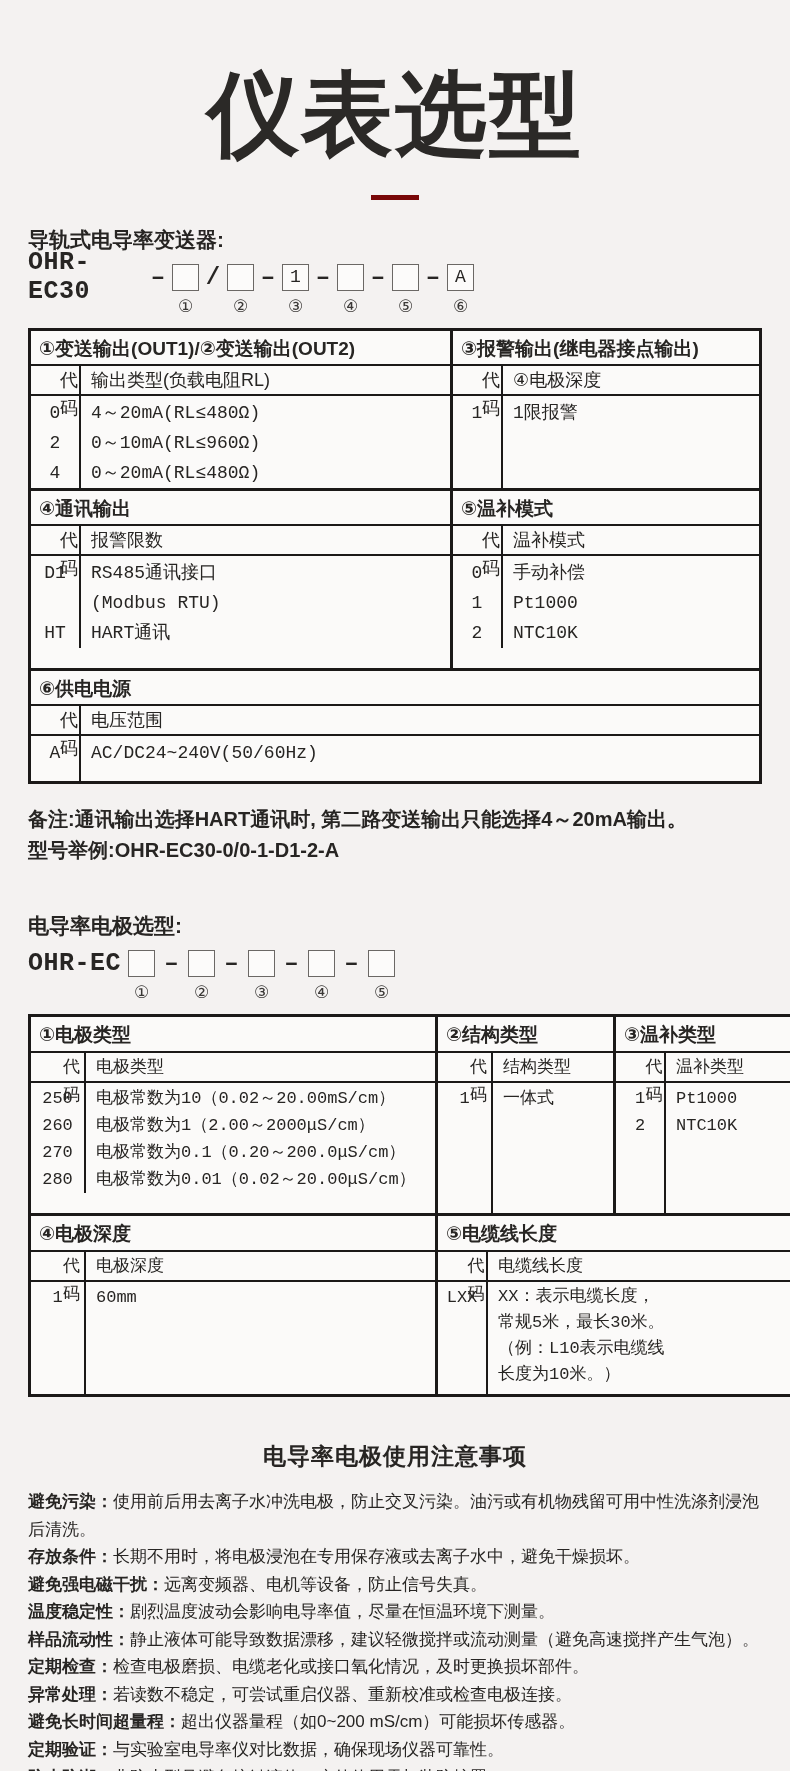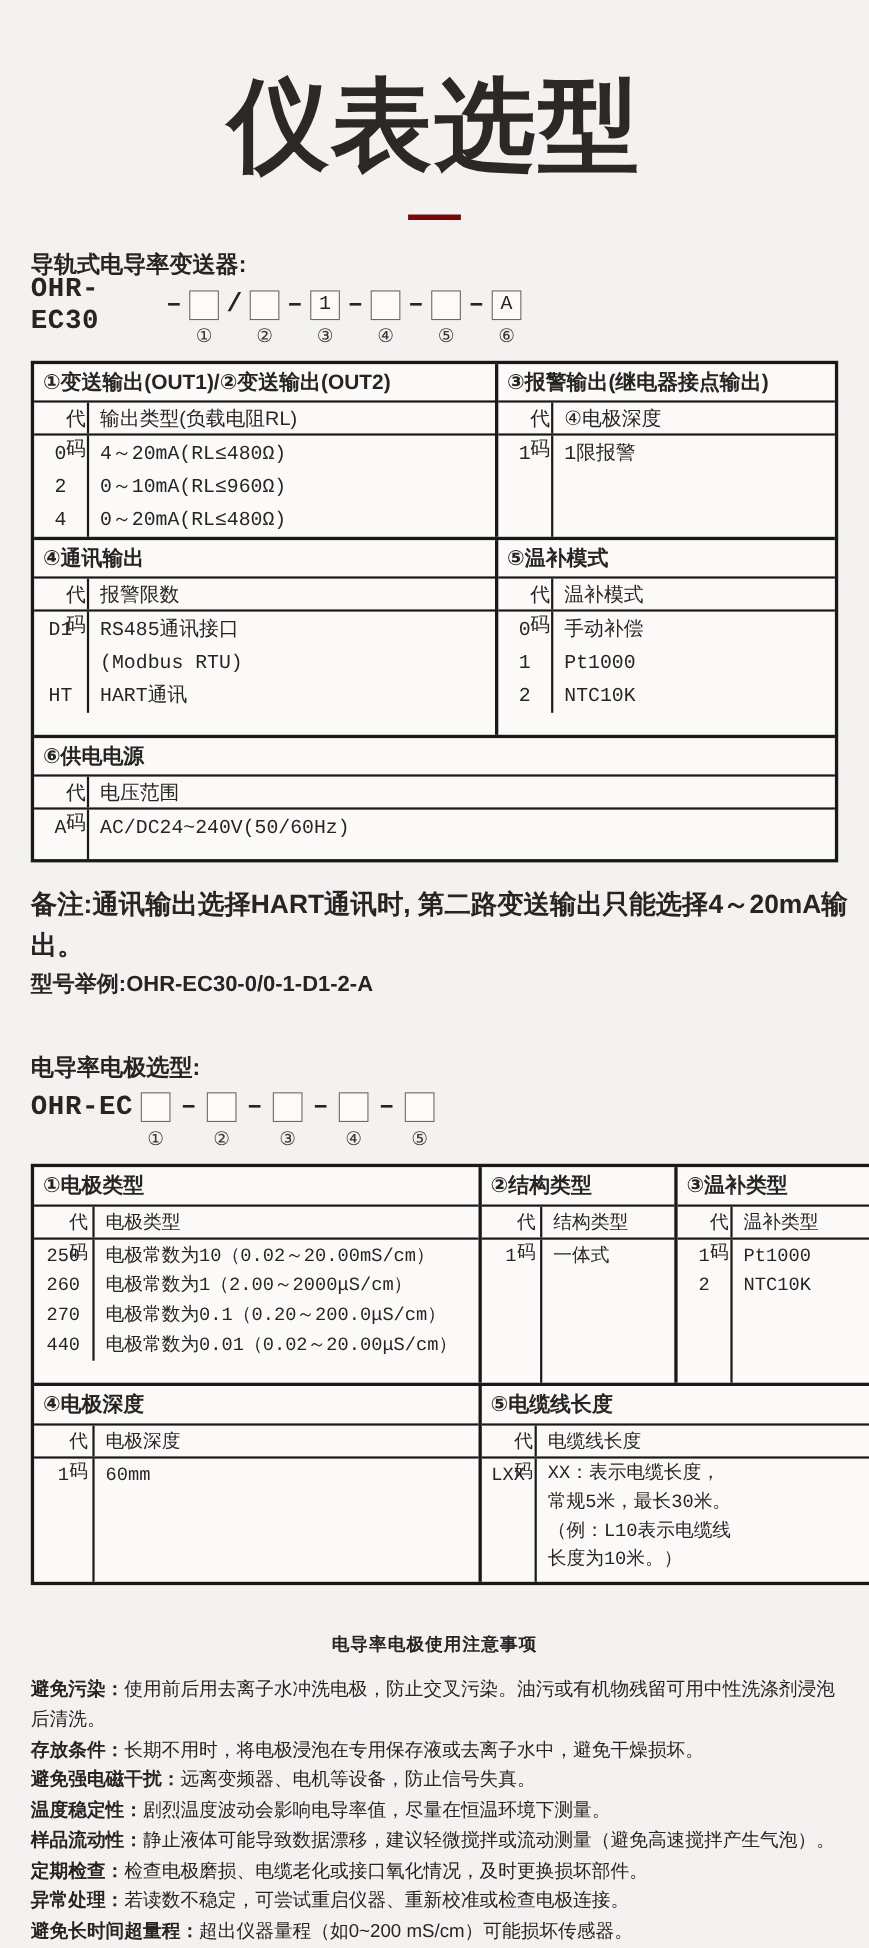--- a/index.html
+++ b/index.html
@@ -82,27 +82,27 @@
 
   .half-l{width:422px;border-right:3px solid var(--border);}
   .half-r{flex:1;}
   .t2-c1{width:407px;border-right:3px solid var(--border);}
   .t2-c2{width:178px;border-right:3px solid var(--border);}
   .t2-c3{flex:1;}
   .t2-b1{width:407px;border-right:3px solid var(--border);}
   .t2-b2{flex:1;}
 
   
-  .remark{margin:20px 0 0 28px;font-size:24px;font-weight:600;line-height:1.55;}
+  .remark{margin:20px 0 0 28px;font-size:20px;font-weight:600;line-height:1.55;}
   .example{margin:2px 0 0 28px;font-size:20px;font-weight:600;}
 
   
   .notes-heading{
     text-align:center;margin-top:44px;
-    font-size:16px;font-weight:600;letter-spacing:1px;
+    font-size:23px;font-weight:600;letter-spacing:1px;
   }
   .notes{margin:16px 30px 40px 28px;font-size:17px;line-height:1.62;}
   .note-item{margin:0;}
   .note-label{font-weight:800;}
 </style>
 </head>
 <body>
 
 <h1 class="page-title">仪表选型</h1>
 <div class="title-dash"></div>
@@ -276,21 +276,21 @@
       <div class="sec-hdr">①电极类型</div>
       <div class="sub">
         <span class="ccol w55">代码</span>
         <span class="vcol">电极类型</span>
       </div>
       <div class="body mono pad-b">
         <div class="ccol w55">
           <div class="line">250</div>
           <div class="line">260</div>
           <div class="line">270</div>
-          <div class="line">440</div>
+          <div class="line">280</div>
         </div>
         <div class="vcol">
           <div class="line">电极常数为10（0.02～20.00mS/cm）</div>
           <div class="line">电极常数为1（2.00～2000μS/cm）</div>
           <div class="line">电极常数为0.1（0.20～200.0μS/cm）</div>
           <div class="line">电极常数为0.01（0.02～20.00μS/cm）</div>
         </div>
       </div>
     </div>
     <div class="sec t2-c2">

